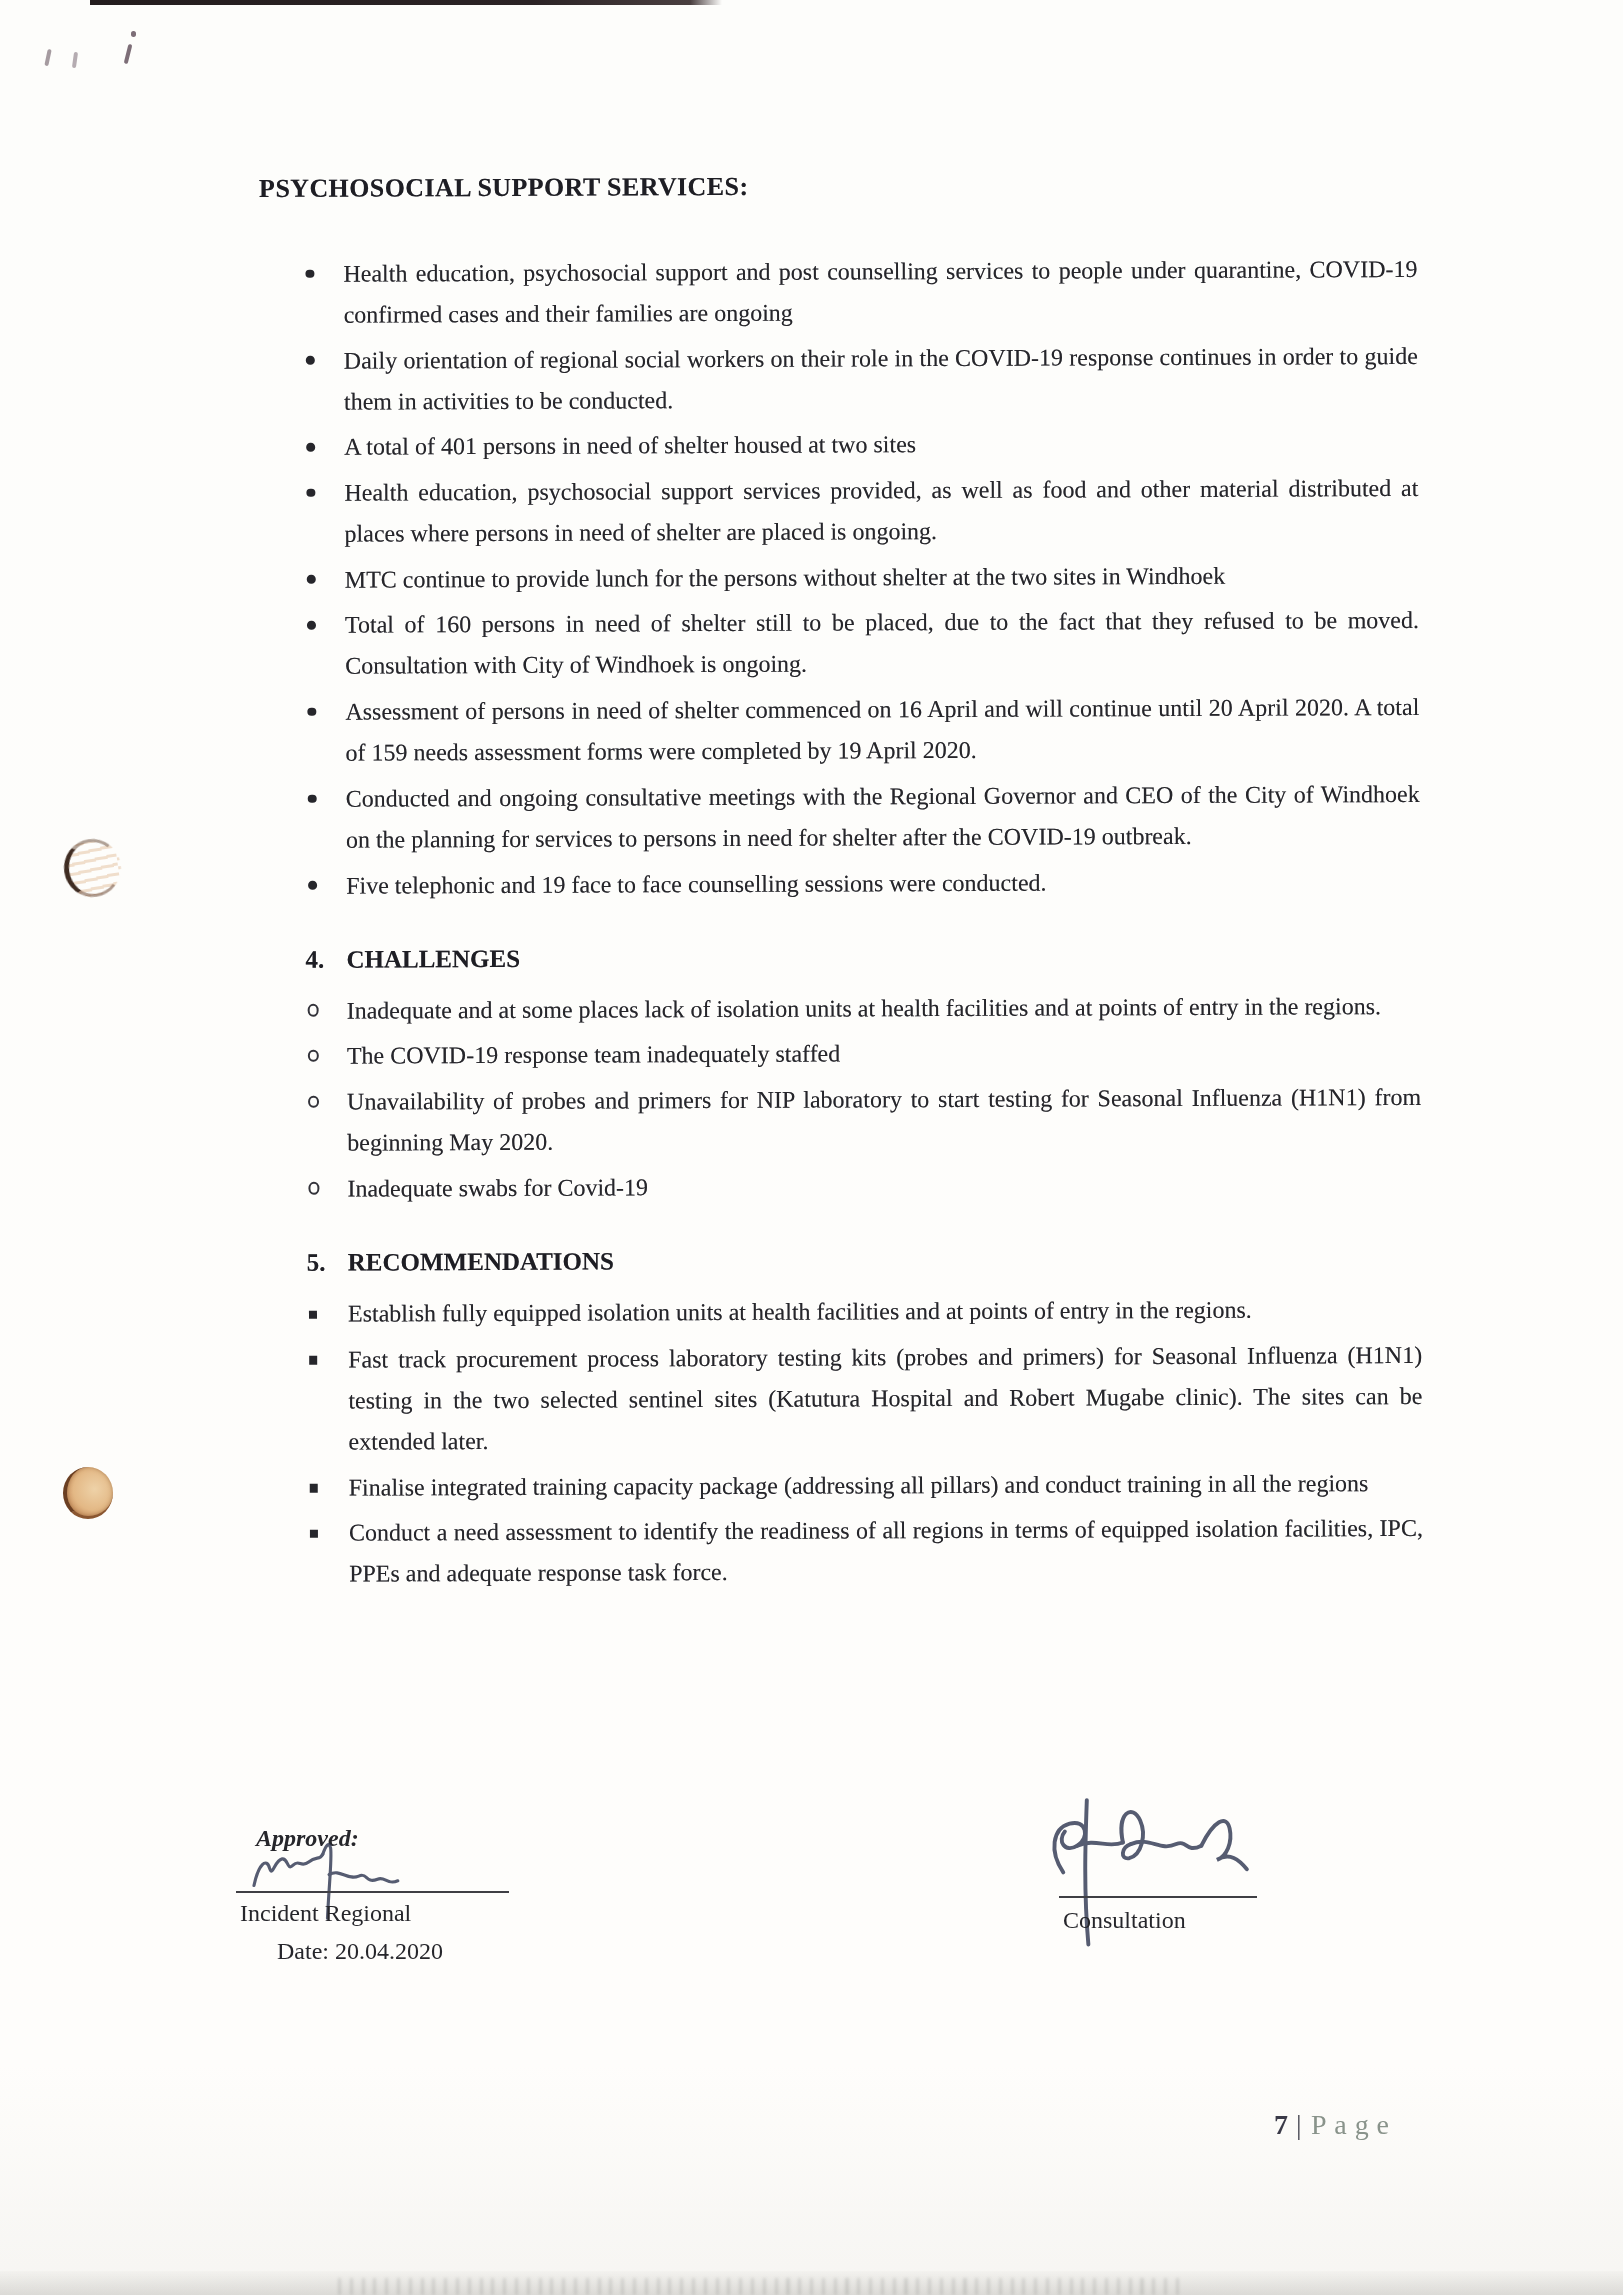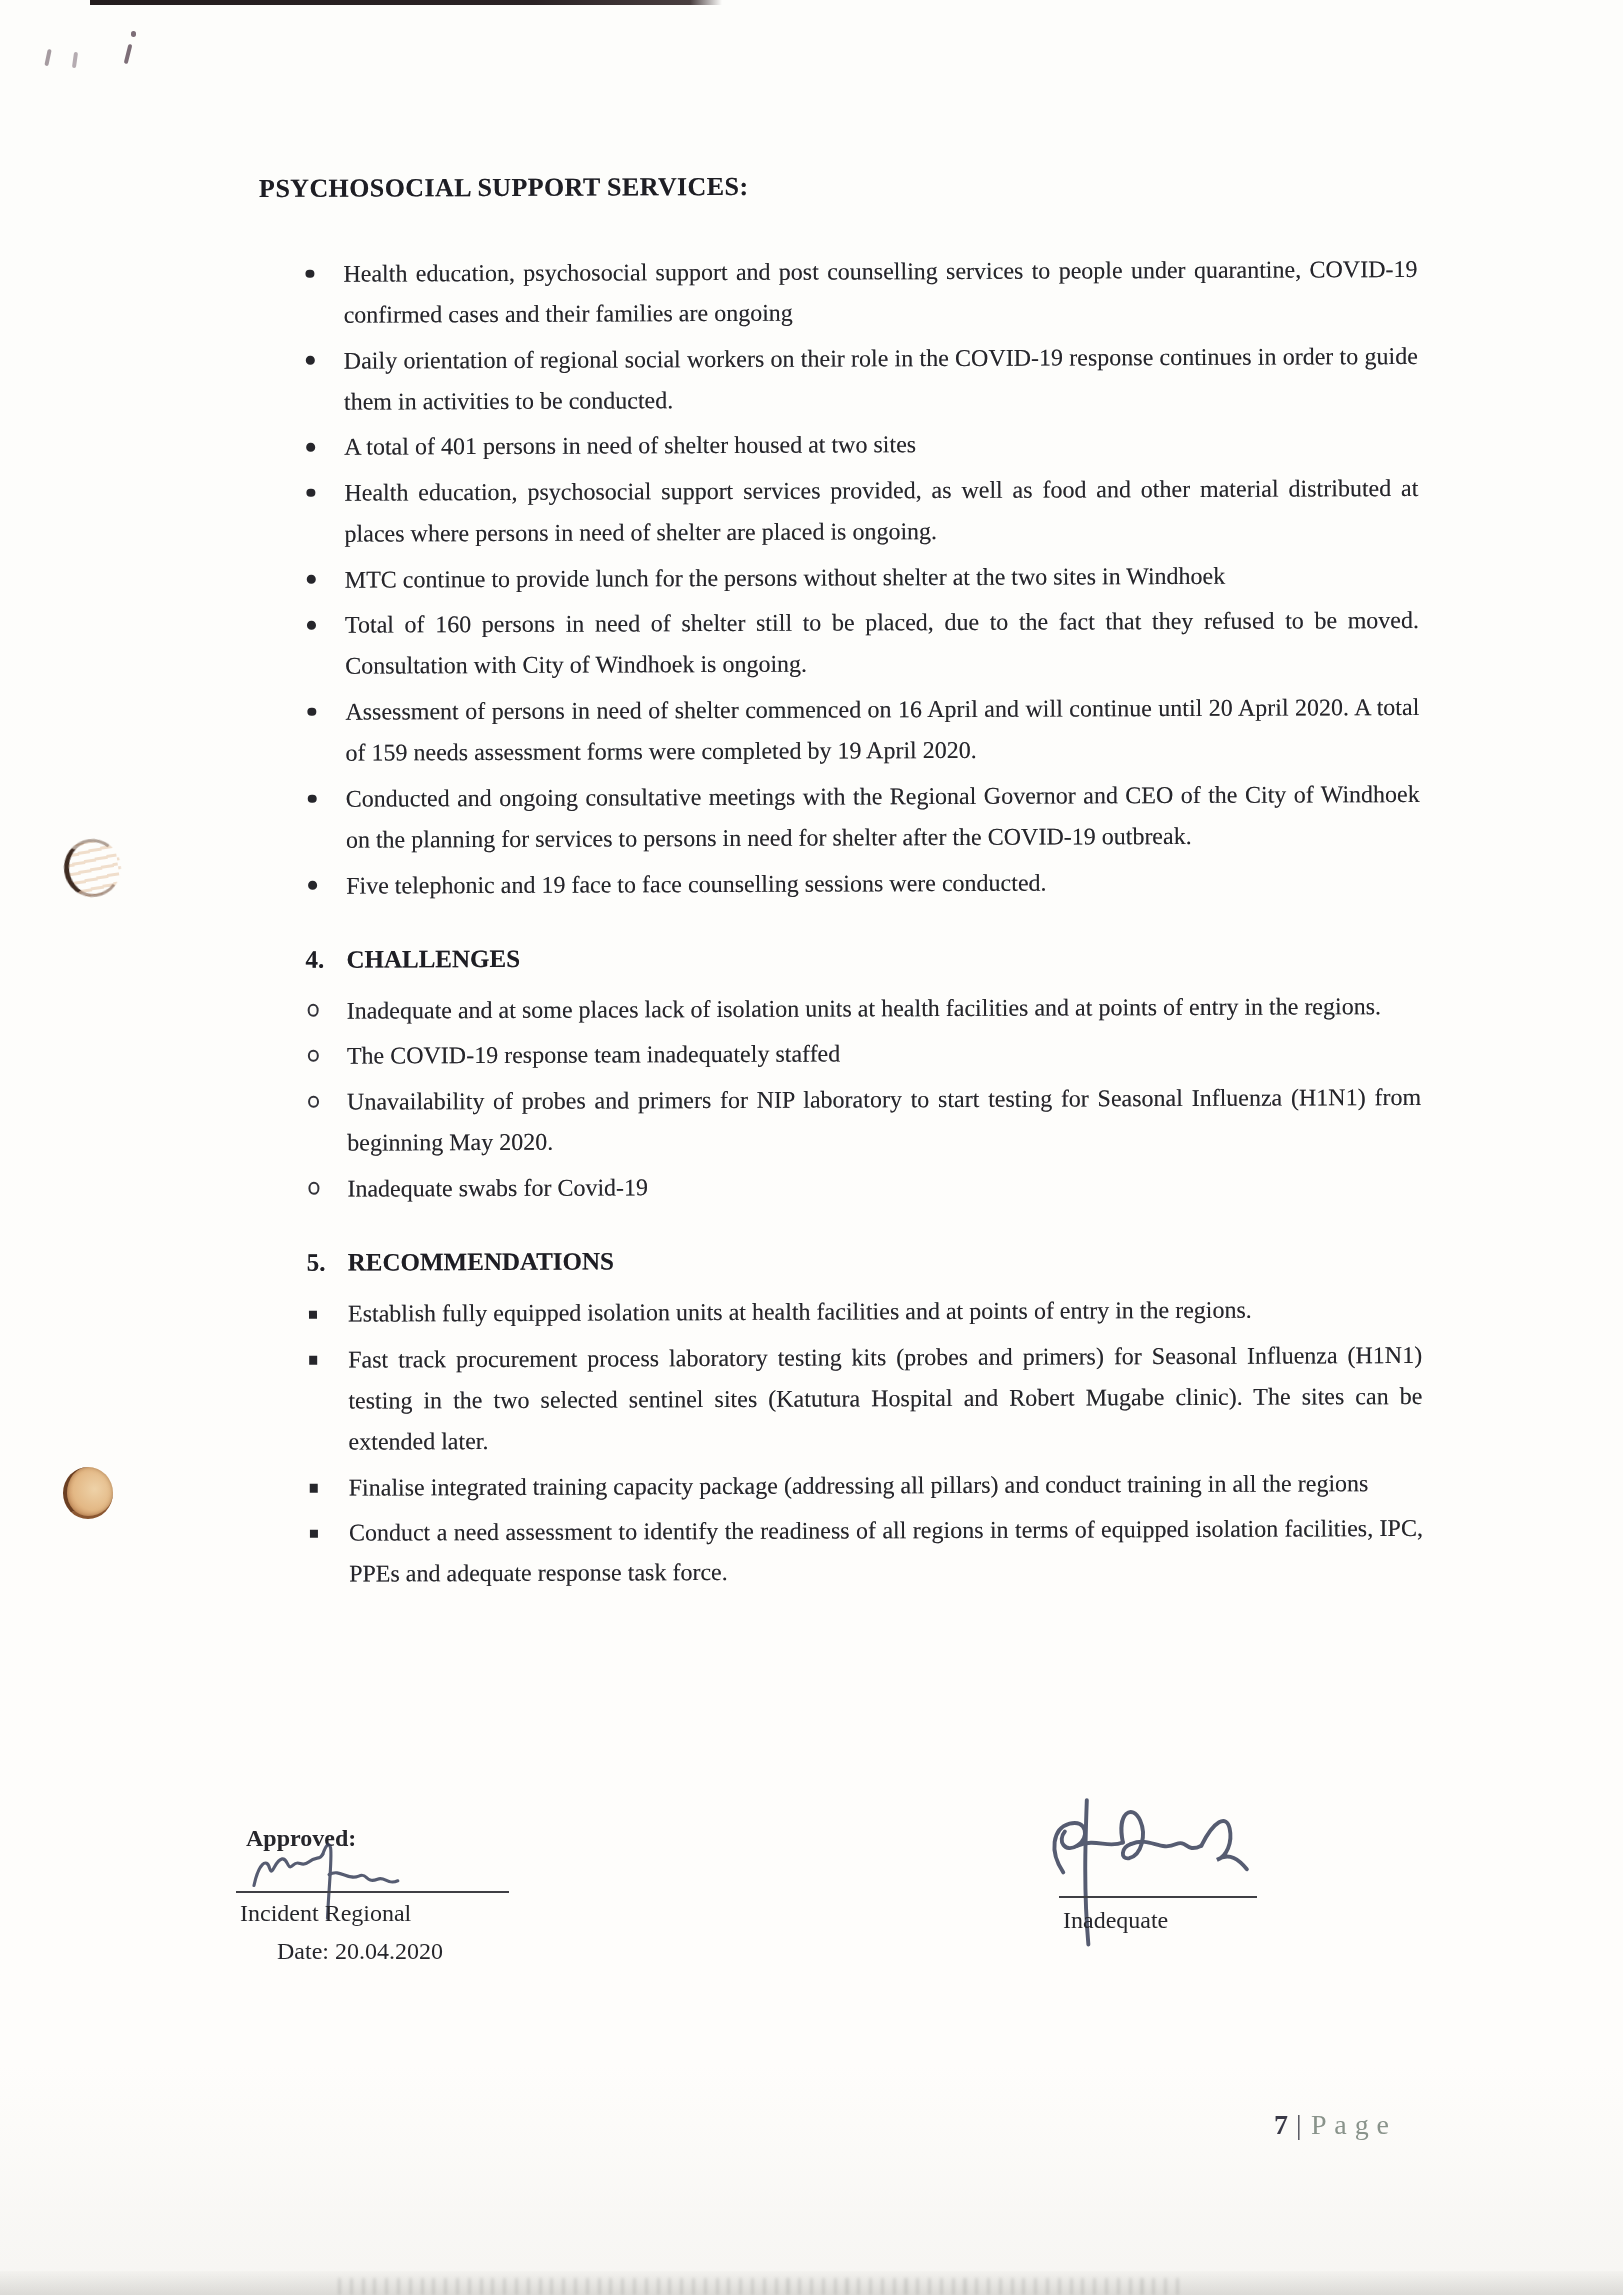--- a/index.html
+++ b/index.html
@@ -46,21 +46,21 @@
   .txt{display:block;font-size:24px;line-height:41px;text-align:justify;}
   .marker{position:absolute;}
   .dot{left:46px;top:15.7px;width:8.6px;height:8.6px;border-radius:50%;background:#26262b;}
   .circ{left:45px;top:13.4px;width:11px;height:12.6px;border:2.4px solid #33333a;border-radius:50%;box-sizing:border-box;}
   .sq{left:45px;top:16.5px;width:7.9px;height:8.6px;background:#26262b;}
   .sec-head{margin:39px 0 17.3px 43px;font-size:25px;font-weight:bold;color:#1e1e24;}
   .sec-head .num{display:inline-block;width:41px;}
   ul.challenges{margin-bottom:0;}
   
   .approval{position:absolute;left:0;top:1806px;width:1623px;height:204px;font-size:24px;}
-  .app-label{position:absolute;left:246px;top:19px;font-weight:bold;}
+  .app-label{position:absolute;left:256px;top:19px;font-weight:bold;font-style:italic;}
   .sig{position:absolute;pointer-events:none;}
   .sig-left{left:247px;top:31px;}
   .sig-right{left:1041px;top:-9.4px;}
   .sig-line{position:absolute;height:2.4px;background:#3f3f44;}
   .line-left{left:236px;top:85px;width:273px;}
   .line-right{left:1059px;top:90px;width:198px;}
   .im-title{position:absolute;left:240px;top:94px;}
   .im-date{position:absolute;left:240px;top:132px;margin-left:37px;}
   .sec-label{position:absolute;left:1063px;top:101px;}
   
@@ -187,21 +187,21 @@
       <g fill="none" stroke="#39405a" stroke-width="5" stroke-linecap="round" opacity="0.85">
         <path d="M28,96 C10,70 14,40 36,34 C58,28 62,52 46,62 C30,72 20,56 30,44"></path>
         <path d="M46,62 C70,52 84,66 104,58"></path>
         <path d="M104,58 C96,20 116,8 126,30 C134,48 128,74 112,78 C100,80 102,64 114,60"></path>
         <path d="M114,60 C140,50 150,70 172,60 C186,54 184,72 204,62"></path>
         <path d="M204,62 C220,30 236,22 240,40 C244,58 236,76 224,80 C240,70 252,80 262,92"></path>
         <path d="M58,4 C56,60 54,120 60,188"></path>
       </g>
     </svg>
     <div class="sig-line line-right"></div>
-    <div class="sec-label">Inadequate</div>
+    <div class="sec-label">Consultation</div>
   </div>
 
   <div class="footer">
     <span class="num">7</span><span class="sep">|</span><span class="pg">Page</span>
   </div>
 
   <div class="bottom-bleed"></div>
   <div class="bleed-marks"></div>
 </div>
 

